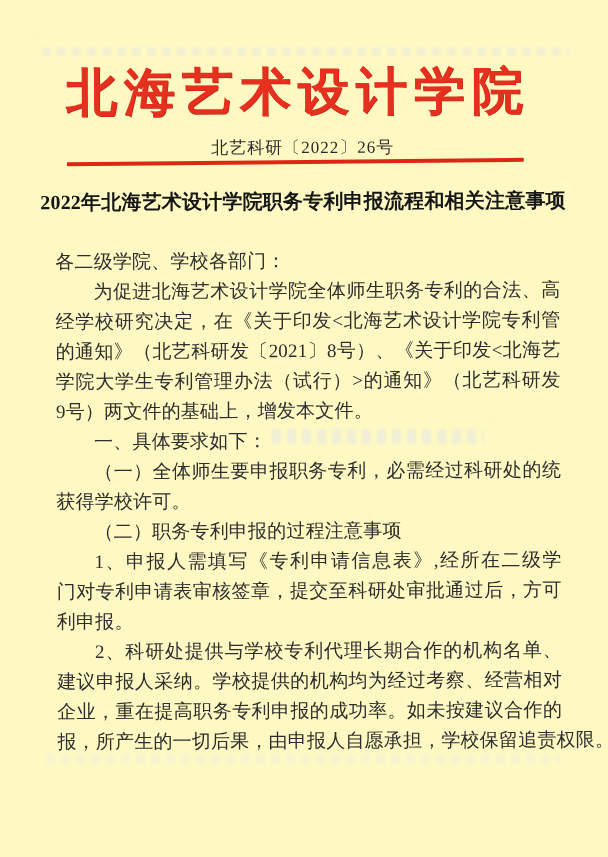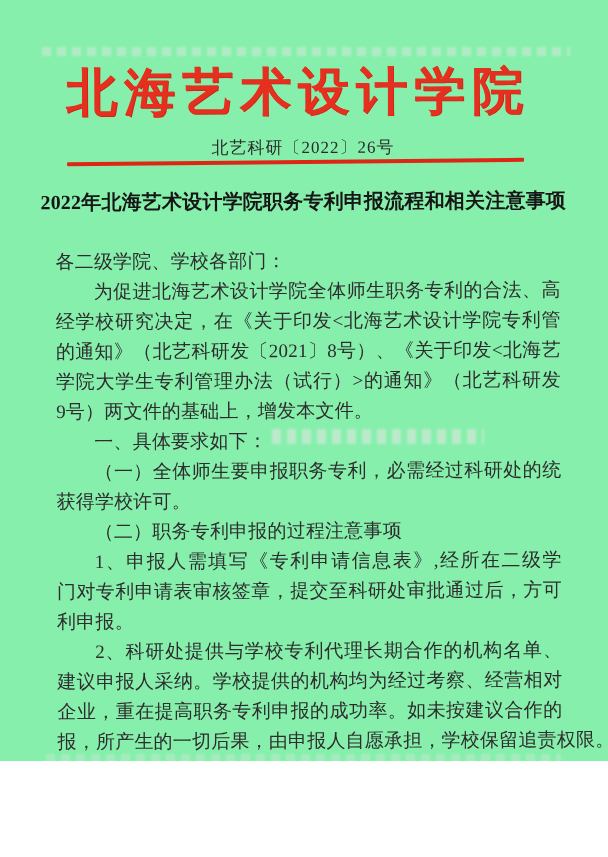--- a/index.html
+++ b/index.html
@@ -1,18 +1,18 @@
 <!DOCTYPE html>
 <html lang="zh"><head>
 <meta charset="utf-8">
 <style>
   html,body { margin:0; padding:0; background:#ffffff; }
   .page {
-    position:relative; width:608px; height:761px; overflow:hidden;
-    background:#86efac;
+    position:relative; width:608px; height:857px; overflow:hidden;
+    background:#fef9c3;
     font-family:"Liberation Serif","DejaVu Serif",serif;
   }
   .content { position:absolute; inset:0; transform:rotate(-0.25deg); }
 
   .org-name {
     position:absolute; top:62px; left:0; width:100%;
     text-align:center; white-space:nowrap;
     font-size:51px; line-height:60px; font-weight:700;
     letter-spacing:7px; text-indent:7px;
     color:#e6301f;

